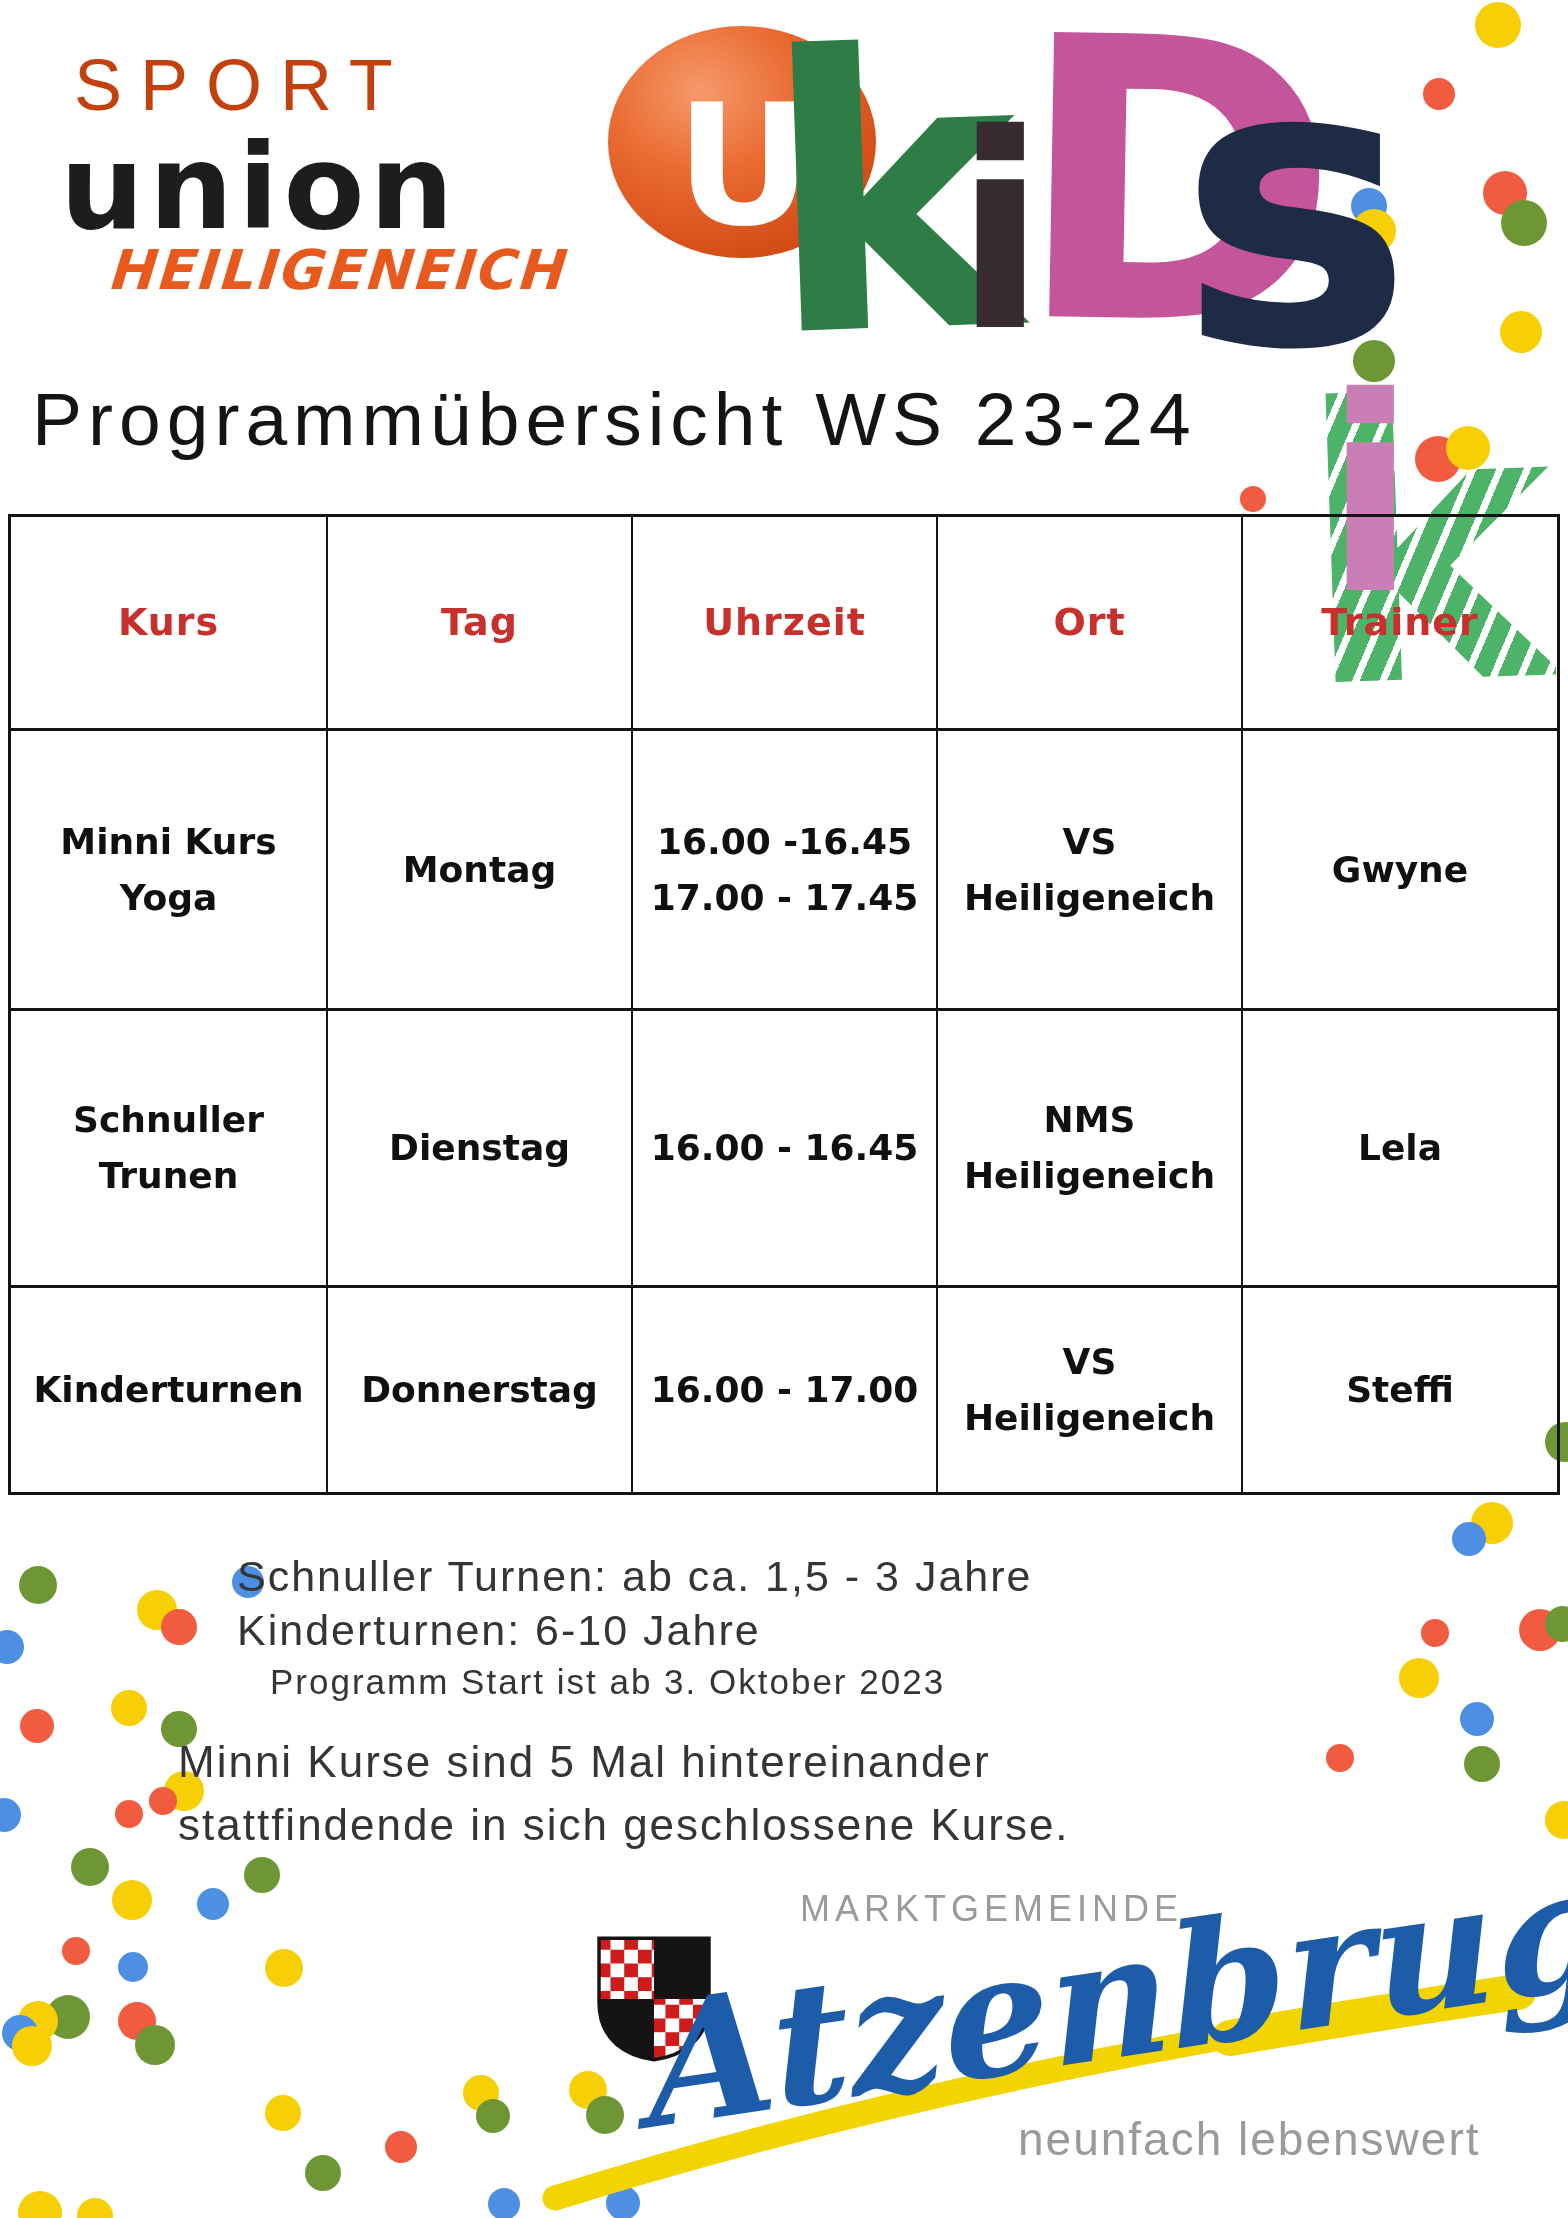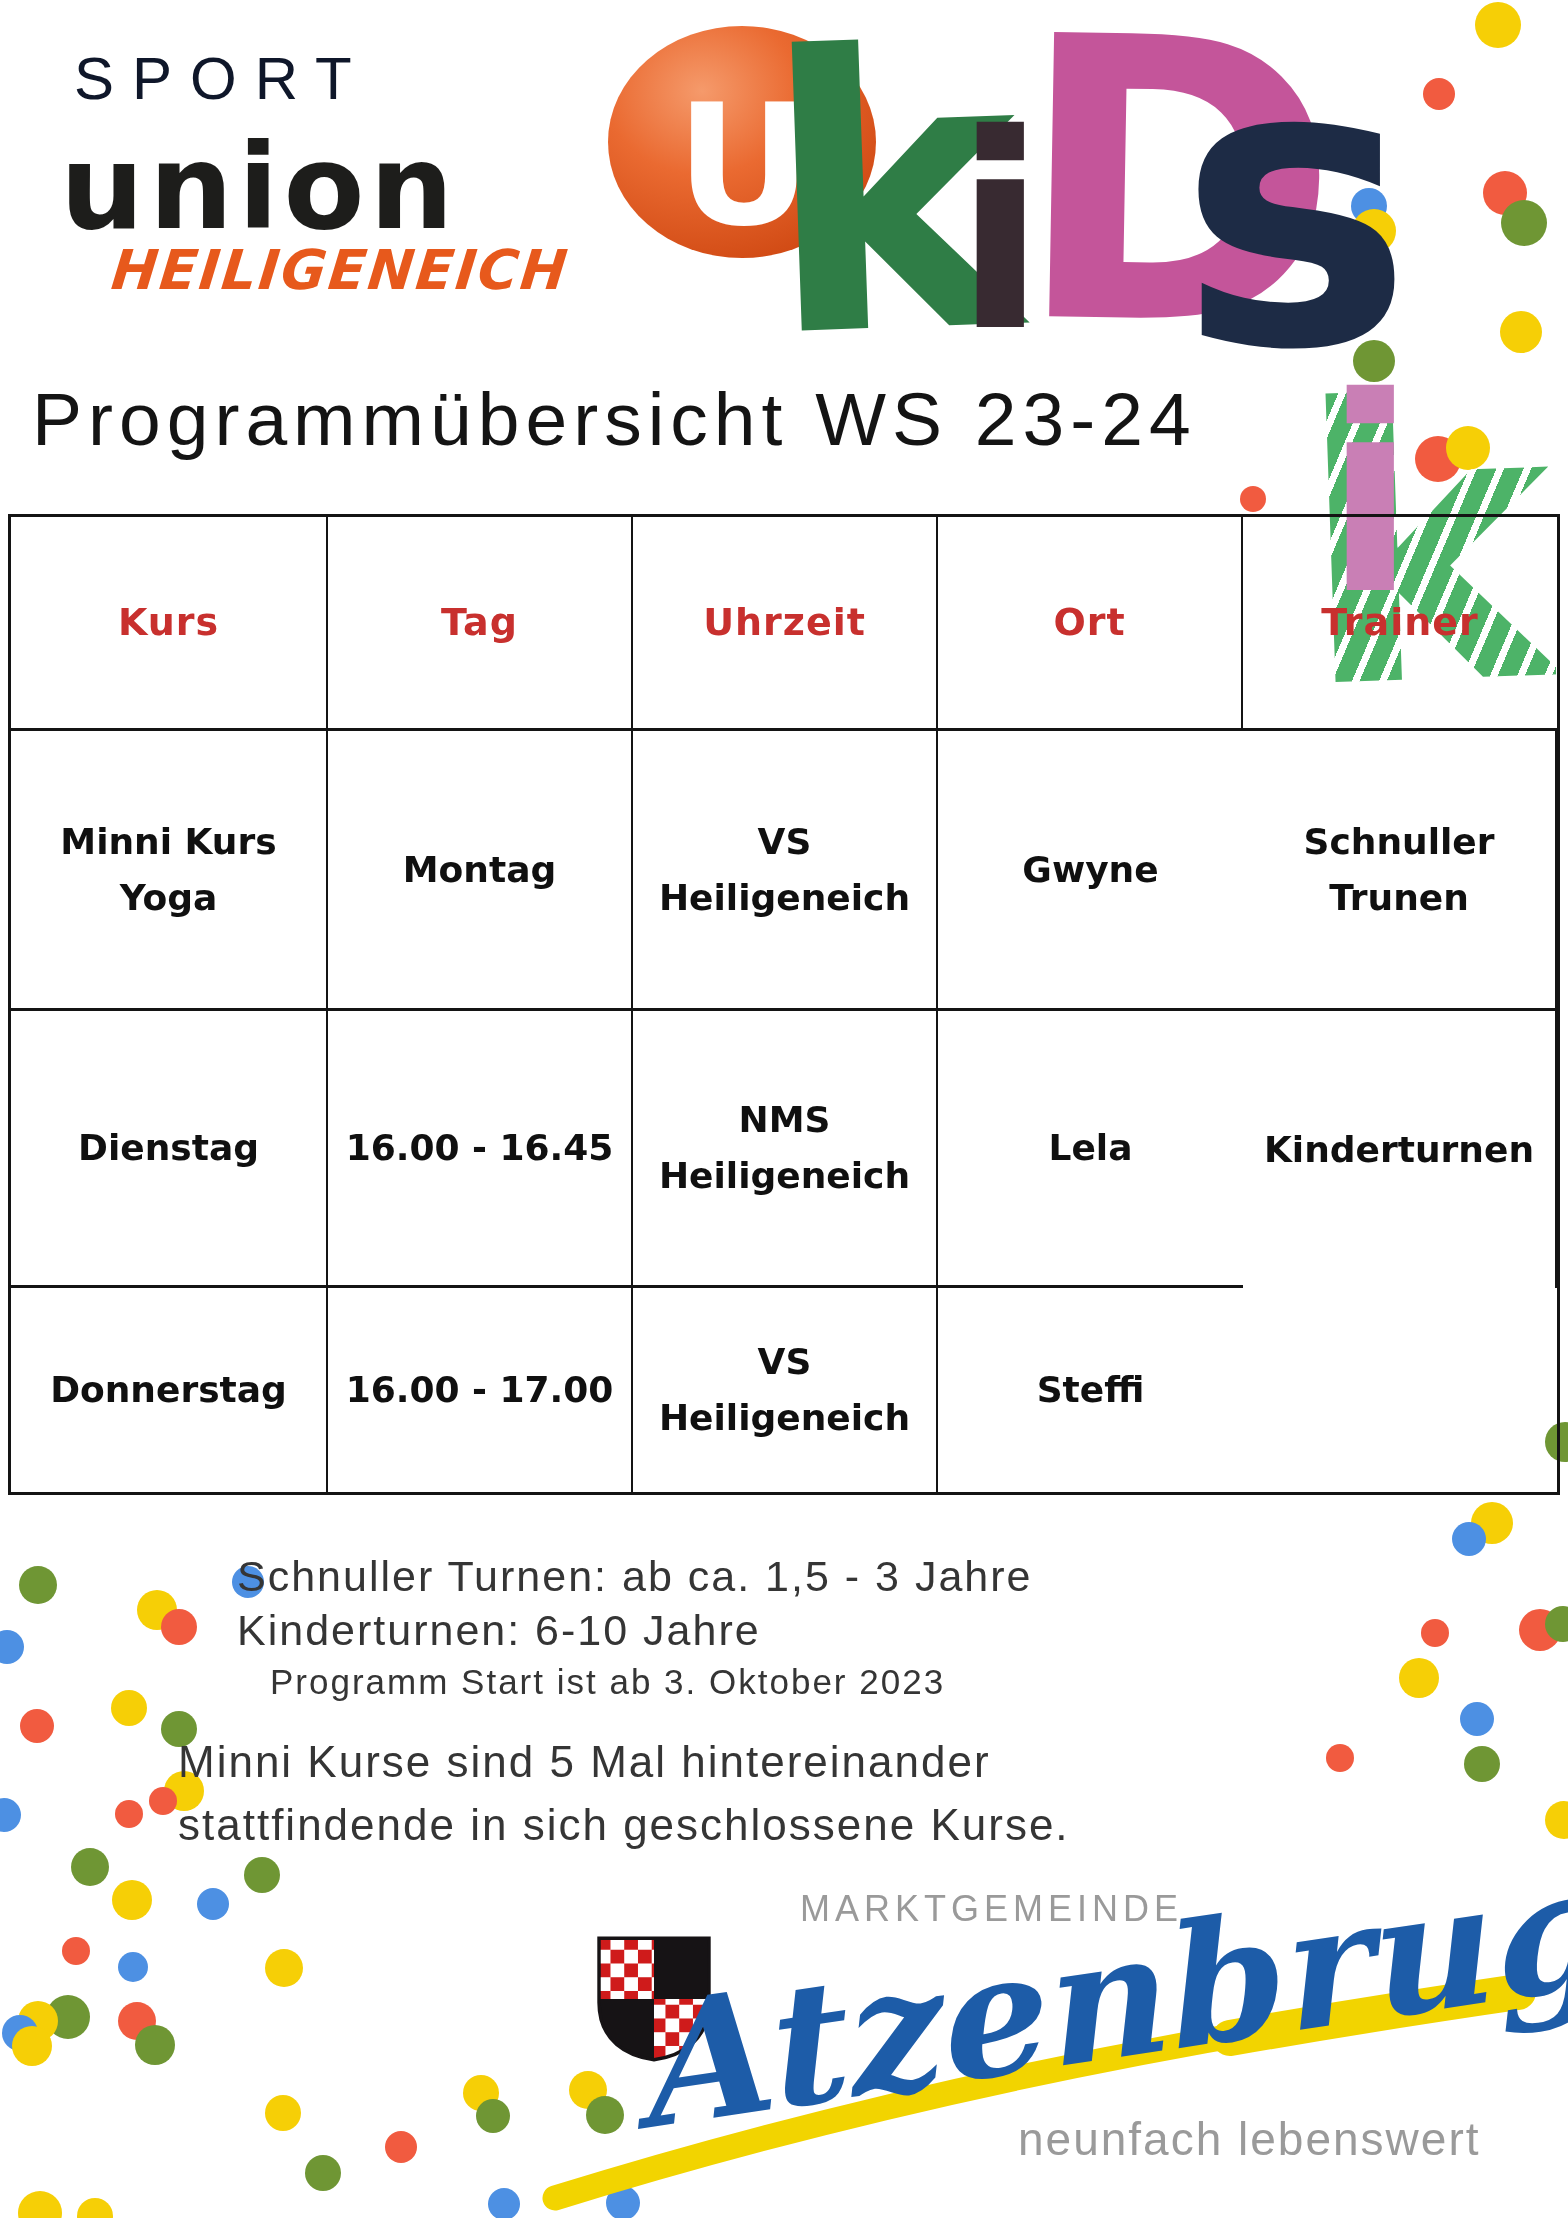--- a/index.html
+++ b/index.html
@@ -8,21 +8,21 @@
     overflow:hidden; font-family:"DejaVu Sans", sans-serif;
   }
   
   #confetti-layer { position:absolute; inset:0; z-index:1; }
   .dot { position:absolute; border-radius:50%; }
 
   
   .brand-sport {
     position:absolute; left:74px; top:44px; z-index:2;
     font-family:"Liberation Sans", sans-serif; font-weight:300;
-    font-size:60px; letter-spacing:18px; color:#0f172a;
+    font-size:72px; letter-spacing:18px; color:#c2410c;
   }
   .brand-union {
     position:absolute; left:60px; top:118px; z-index:2;
     font-weight:800; font-size:118px; letter-spacing:5px; color:#1d1d1b;
   }
   .brand-heiligeneich {
     position:absolute; left:112px; top:238px; z-index:2;
     font-style:italic; font-weight:700; font-size:55px; letter-spacing:2px;
     color:#e7591c; transform:skewX(-6deg);
   }
@@ -206,20 +206,22 @@
   <div class="course-table">
     <div class="cell th" style="color: rgb(200, 48, 46);">Kurs</div>
     <div class="cell th" style="color: rgb(200, 48, 46);">Tag</div>
     <div class="cell th" style="color: rgb(200, 48, 46);">Uhrzeit</div>
     <div class="cell th" style="color: rgb(200, 48, 46);">Ort</div>
     <div class="cell th lastcol" style="color: rgb(200, 48, 46);">Trainer</div>
 
     <div class="cell">Minni Kurs
 Yoga</div>
     <div class="cell">Montag</div>
+    <div class="cell">16.00 -16.45
+17.00 - 17.45</div>
     <div class="cell">VS
 Heiligeneich</div>
     <div class="cell lastcol">Gwyne</div>
 
     <div class="cell">Schnuller
 Trunen</div>
     <div class="cell">Dienstag</div>
     <div class="cell">16.00 - 16.45</div>
     <div class="cell">NMS
 Heiligeneich</div>

